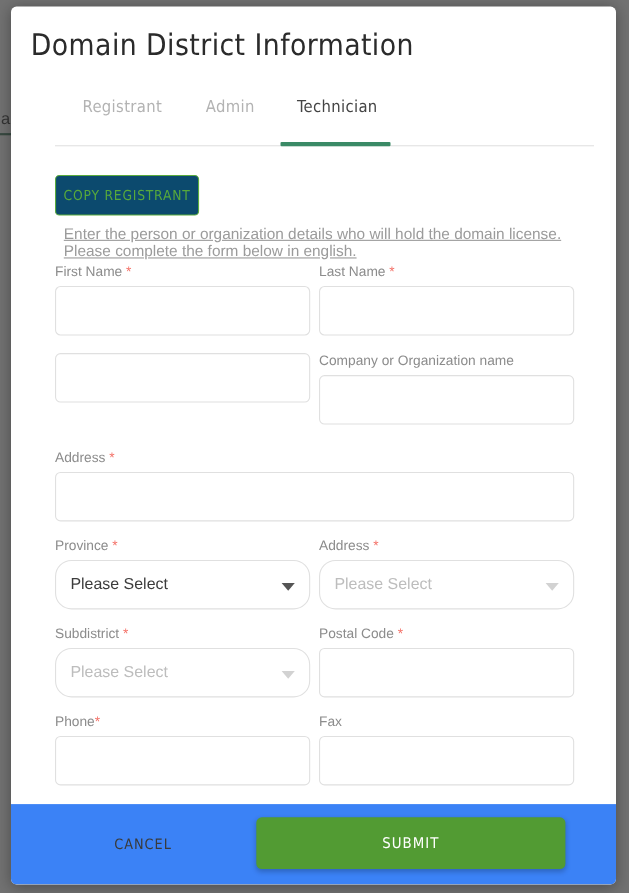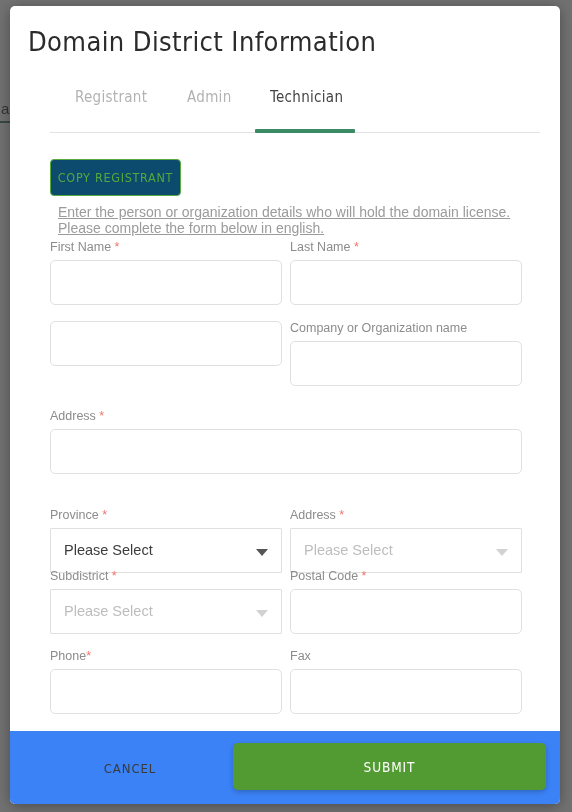--- a/index.html
+++ b/index.html
@@ -186,21 +186,21 @@
     outline: none;
   }
   .field-input::placeholder { color: #bdbdbd; }
 
   
   .field-select {
     position: relative;
     width: 100%;
     height: 45px;
     border: 1px solid #e0e0e0;
-    border-radius: 1px;
+    border-radius: 15px;
     background: #ffffff;
     cursor: pointer;
   }
   .field-select .sel-value {
     position: absolute;
     left: 13px;
     top: 0;
     line-height: 43px;
     font-size: 14.5px;
     color: #3c3c3c;
@@ -219,21 +219,21 @@
   .field-select.disabled .caret { border-top-color: #d2d2d2; }
 
   
   .col-left  { left: 40px;  width: 232px; }
   .col-right { left: 280px; width: 232px; }
   .col-full  { left: 40px;  width: 472px; }
 
   .row1 { top: 94px;  }
   .row2 { top: 175px; }
   .row3 { top: 263px; }
-  .row4 { top: 343px; margin-top: 19px; }
+  .row4 { top: 343px; }
   .row5 { top: 423px; }
   .row6 { top: 503px; }
 
   
   .footer {
     position: absolute;
     left: 0;
     bottom: 0;
     width: 550px;
     height: 73px;
@@ -250,21 +250,21 @@
     color: #3a3a3a;
     font-family: "DejaVu Sans Condensed", "Liberation Sans Narrow", "Liberation Sans", sans-serif;
     font-size: 13px;
     letter-spacing: 0.9px;
     cursor: pointer;
   }
   .submit-btn {
     position: absolute;
     left: 223px;
     top: 12px;
-    width: 313px;
+    width: 281px;
     height: 47px;
     background: #529b33;
     border: none;
     border-radius: 5px;
     color: #ffffff;
     font-family: "DejaVu Sans Condensed", "Liberation Sans Narrow", "Liberation Sans", sans-serif;
     font-size: 13.5px;
     letter-spacing: 0.9px;
     cursor: pointer;
     box-shadow: 0 2px 5px rgba(0,0,0,0.22);

